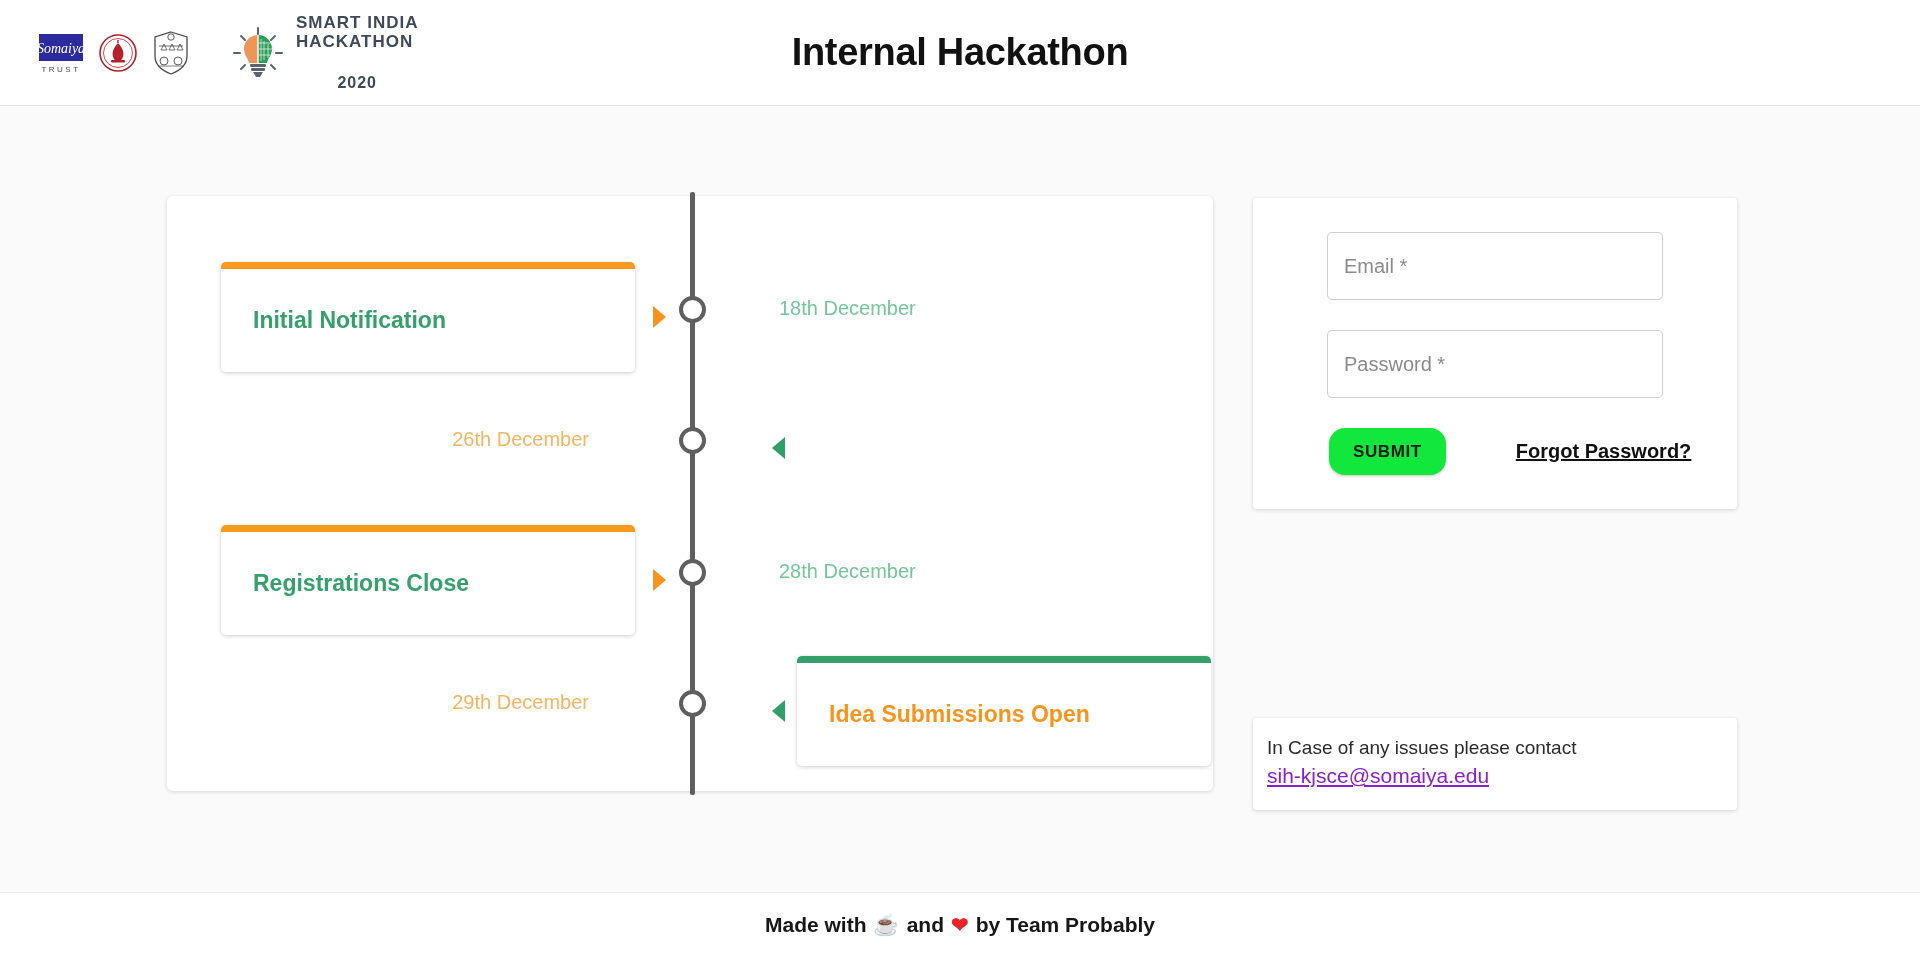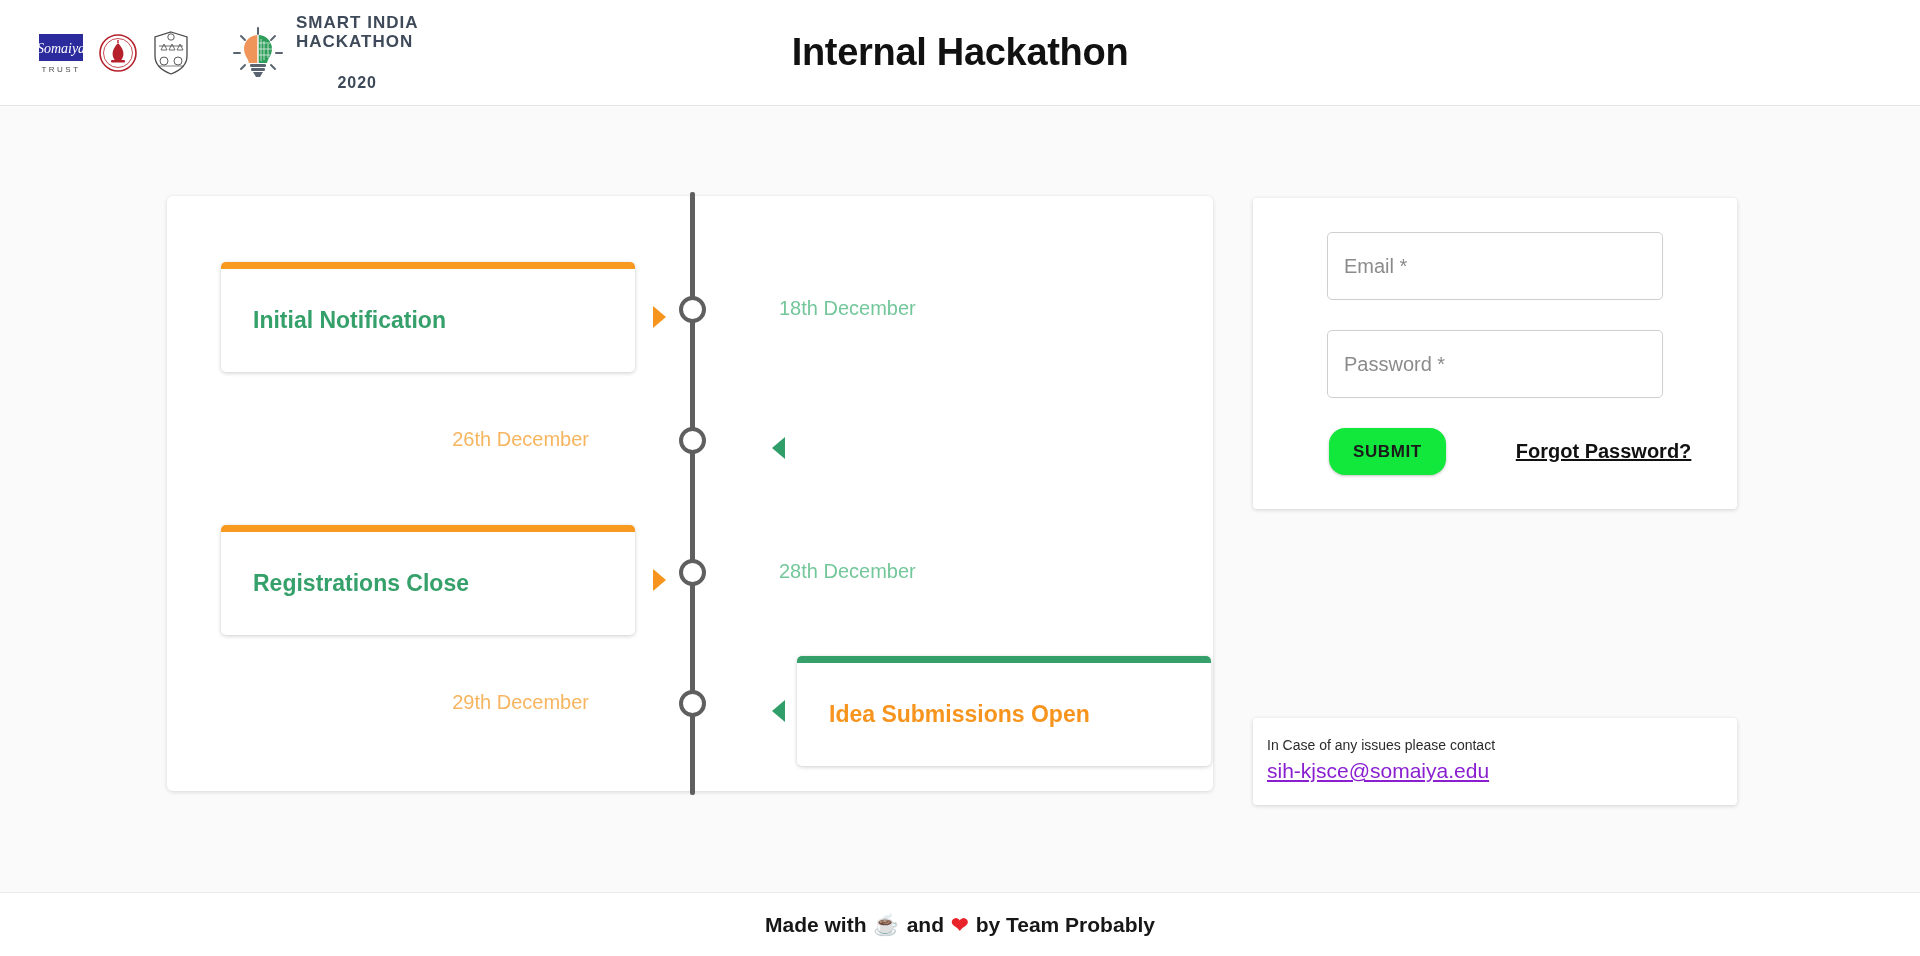--- a/index.html
+++ b/index.html
@@ -226,21 +226,21 @@
     position: absolute;
     left: 1253px;
     top: 612px;
     width: 484px;
     background: #ffffff;
     border-radius: 4px;
     box-shadow: 0 1px 4px rgba(0,0,0,0.16);
     padding: 20px 14px 22px 14px;
   }
   .contact-text {
-    font-size: 14px;
+    font-size: 19px;
     color: #2b2b2b;
     line-height: 1.0;
   }
   .contact-email {
     display: inline-block;
     margin-top: 7px;
     font-size: 21px;
     color: #8a1fd0;
     text-decoration: underline;
     cursor: pointer;

